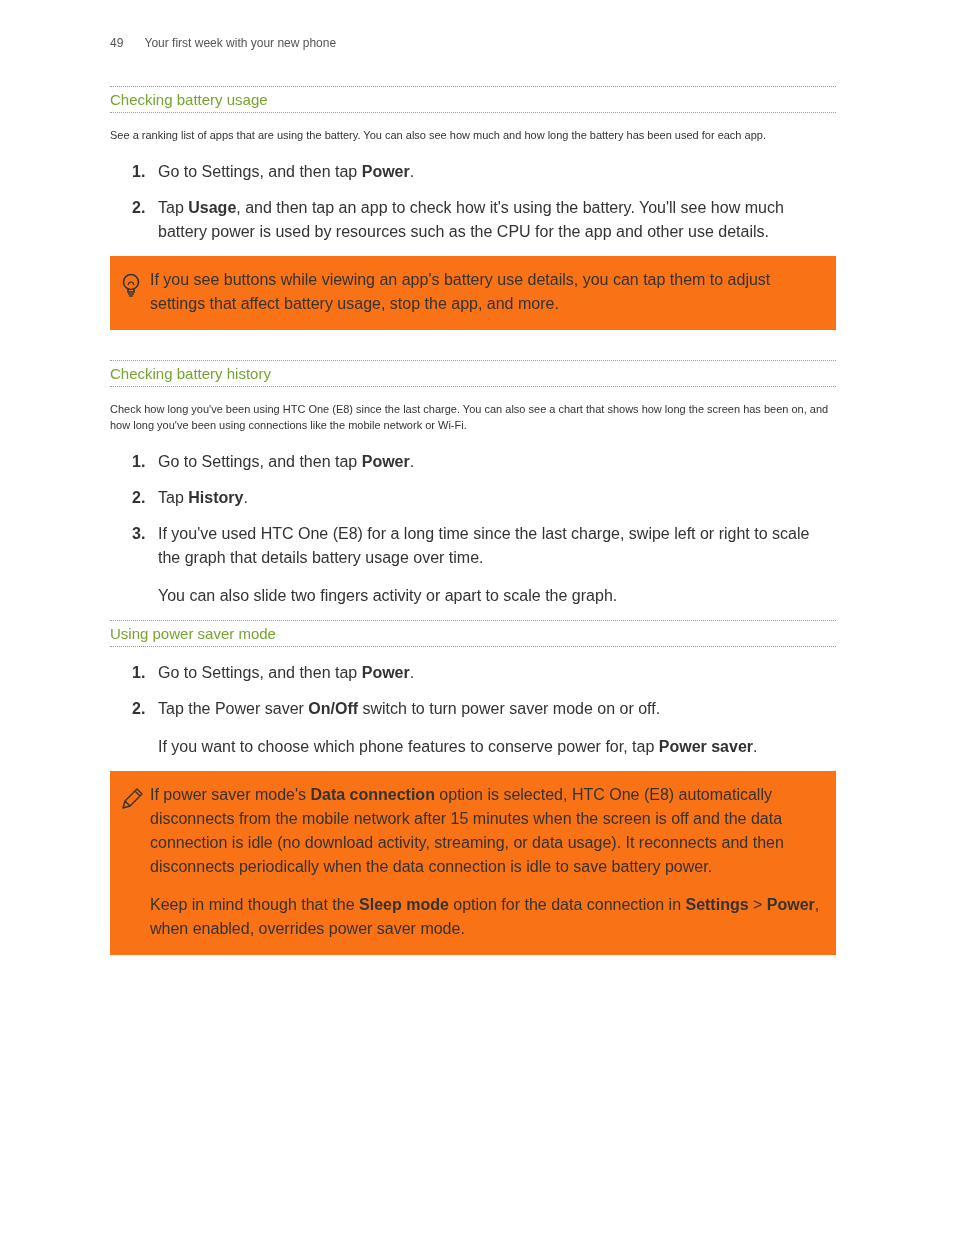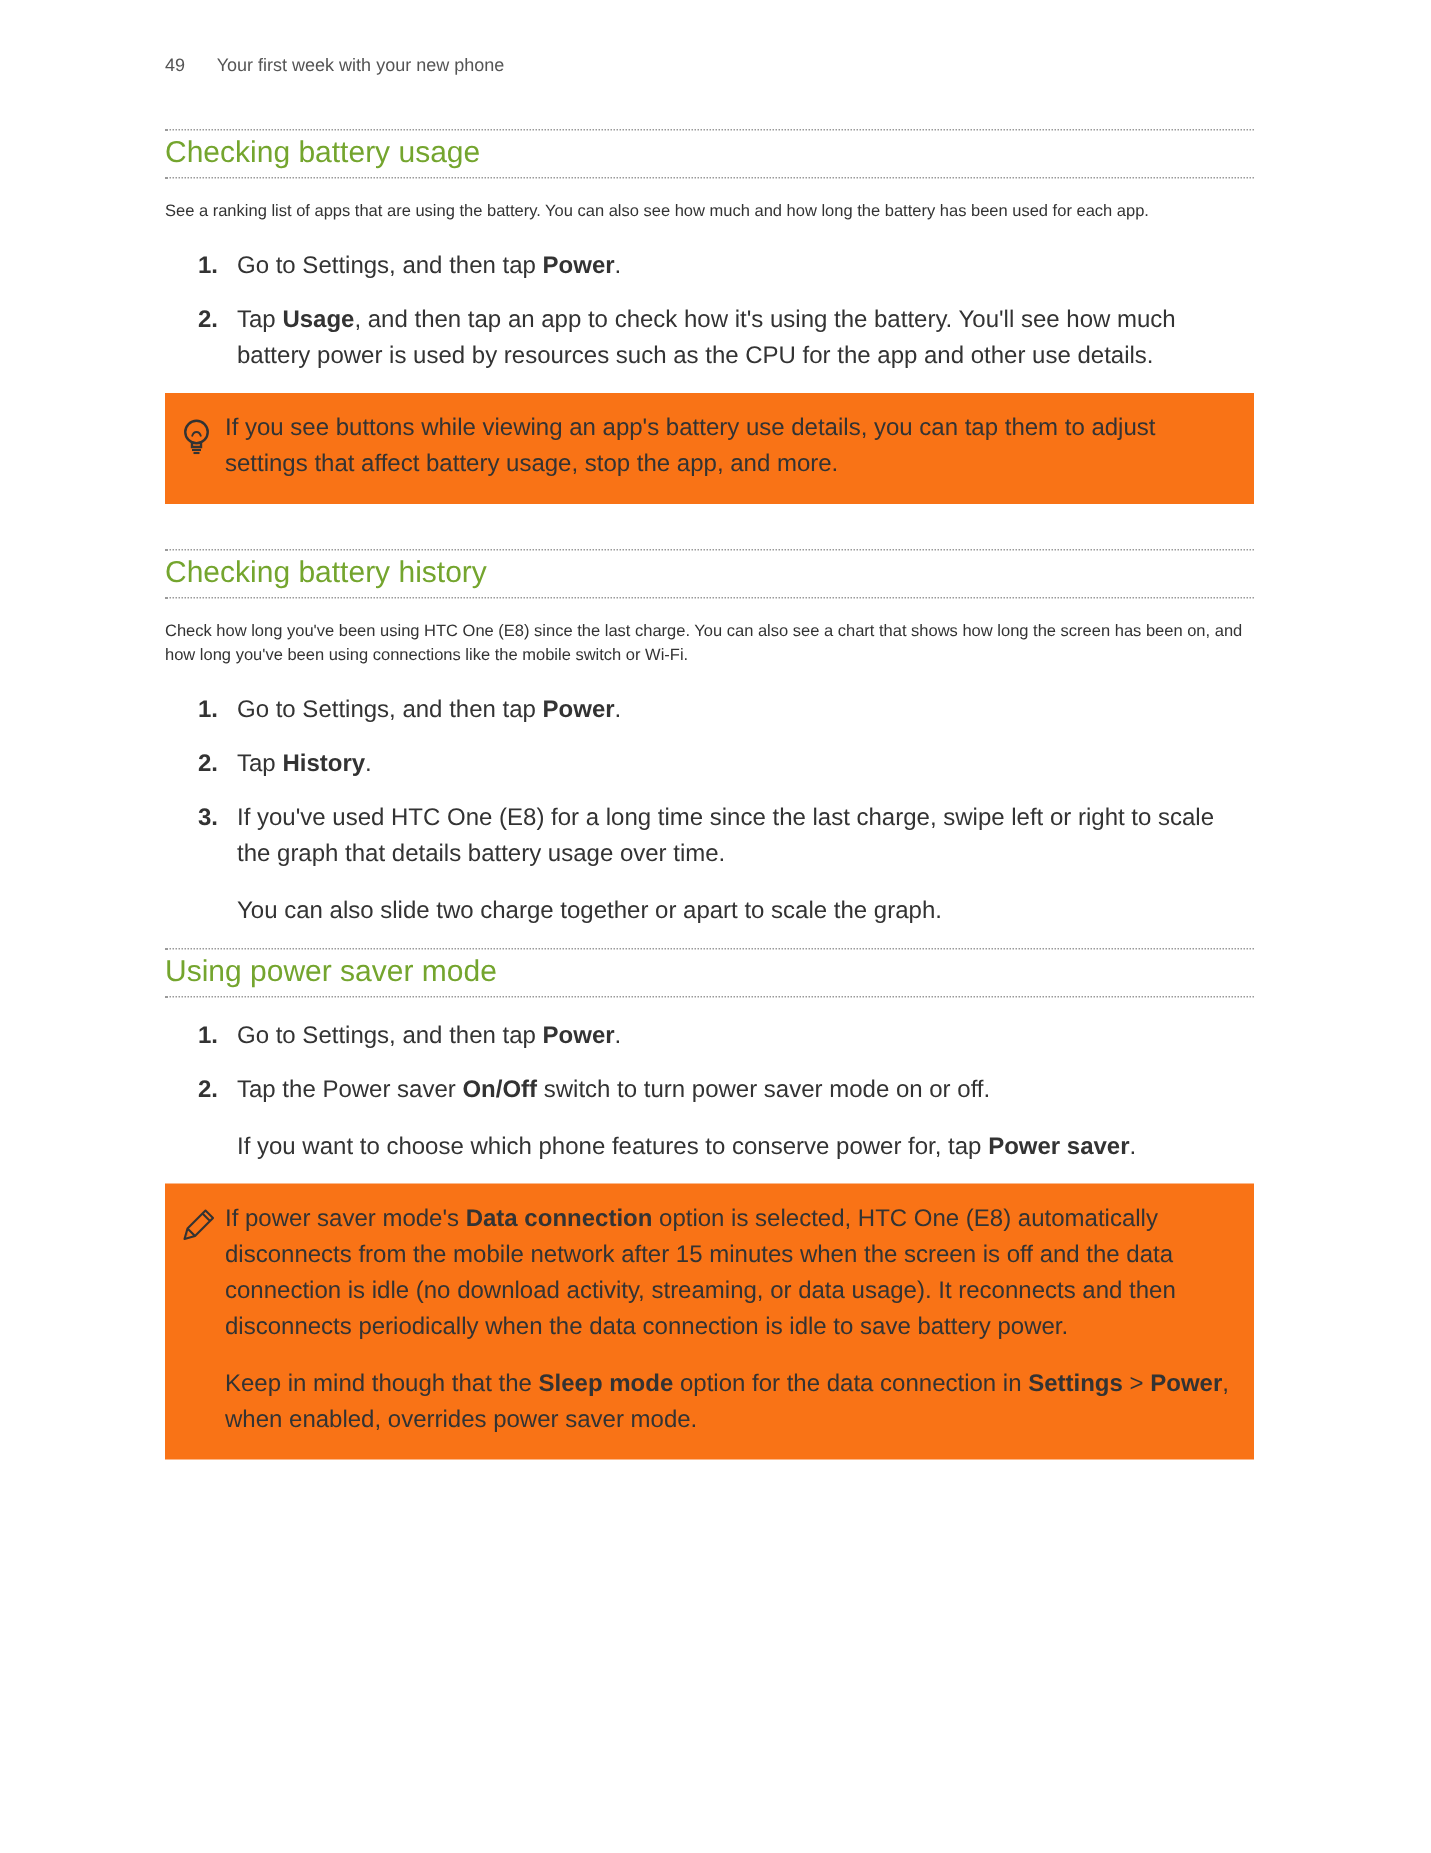--- a/index.html
+++ b/index.html
@@ -20,21 +20,21 @@
   }
   .page-num {
     margin-right: 18px;
   }
   .dotted-hr {
     border: none;
     border-top: 1px dotted #9a9a9a;
     margin: 0;
   }
   .section-heading {
-    font-size: 20px;
+    font-size: 15px;
     font-weight: 400;
     color: #74a52e;
     padding: 4px 0 4px 0;
     border-bottom: 1px dotted #9a9a9a;
     margin-bottom: 14px;
   }
   .body-text {
     font-size: 11px;
     line-height: 1.5;
     color: #333;
@@ -124,34 +124,34 @@
         <line x1="9" y1="24" x2="13" y2="24" stroke="#333" stroke-width="1.4"></line>
         <path d="M8 13 C9 9, 13 9, 14 13" stroke="#333" stroke-width="1.2" fill="none"></path>
       </svg>
     </div>
     <div class="text-col">If you see buttons while viewing an app's battery use details, you can tap them to adjust settings that affect battery usage, stop the app, and more.</div>
   </div>
 
   <div class="section">
     <hr class="dotted-hr">
     <h2 class="section-heading">Checking battery history</h2>
-    <p class="body-text">Check how long you've been using HTC One (E8) since the last charge. You can also see a chart that shows how long the screen has been on, and how long you've been using connections like the mobile switch or Wi-Fi.</p>
+    <p class="body-text">Check how long you've been using HTC One (E8) since the last charge. You can also see a chart that shows how long the screen has been on, and how long you've been using connections like the mobile network or Wi-Fi.</p>
     <ol class="steps">
       <li>
         <span class="num">1.</span>
         <span class="step-inner"><span>Go to Settings, and then tap </span><span class="bold">Power</span><span>.</span></span>
       </li>
       <li>
         <span class="num">2.</span>
         <span class="step-inner"><span>Tap </span><span class="bold">History</span><span>.</span></span>
       </li>
       <li>
         <span class="num">3.</span>
         <span class="step-inner">If you've used HTC One (E8) for a long time since the last charge, swipe left or right to scale the graph that details battery usage over time.</span>
-        <p class="step-sub">You can also slide two charge together or apart to scale the graph.</p>
+        <p class="step-sub">You can also slide two fingers activity or apart to scale the graph.</p>
       </li>
     </ol>
   </div>
 
   <div class="section">
     <hr class="dotted-hr">
     <h2 class="section-heading">Using power saver mode</h2>
     <ol class="steps">
       <li>
         <span class="num">1.</span>

